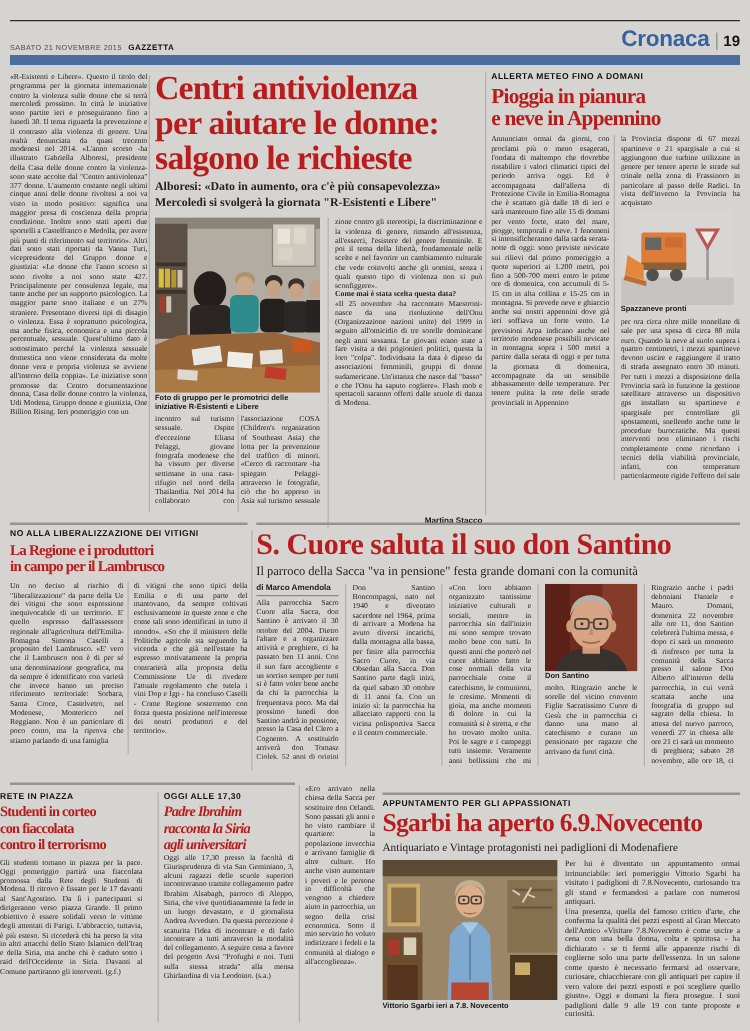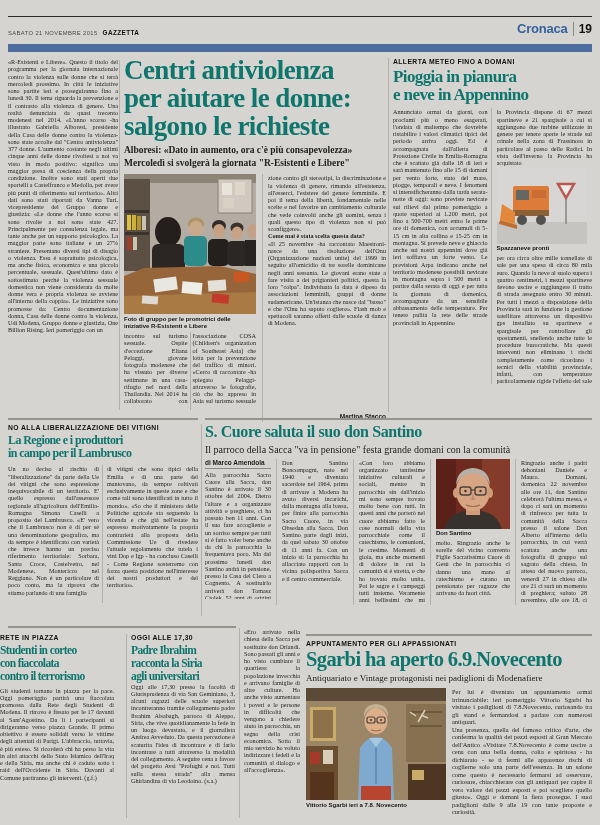--- a/index.html
+++ b/index.html
@@ -1,47 +1,47 @@
 <!DOCTYPE html>
 <html><head>
 <meta charset="utf-8">
 <style>
   html,body{margin:0;padding:0;background:#8f8e8c;}
   .page{position:relative;width:600px;height:825px;background:#d6d4d0;overflow:hidden;
         font-family:"Liberation Serif",serif;color:#1b1b1b;}
   .abs{position:absolute;}
   .bodytext{font-size:6.2px;line-height:1.17;text-align:justify;overflow:hidden;color:#1f1f1f;white-space:pre-line;}
   .kicker{font-family:"Liberation Sans",sans-serif;font-weight:bold;font-size:6.8px;letter-spacing:.4px;color:#111;}
-  .headline{font-weight:bold;line-height:1.04;letter-spacing:-.6px;white-space:pre-line;color:#0f766e;}
+  .headline{font-weight:bold;line-height:1.04;letter-spacing:-.6px;white-space:pre-line;color:#b91c1c;}
   .deck{font-family:Liberation Serif, serif;white-space:pre-line;color:#222;}
   .caption{font-family:"Liberation Sans",sans-serif;font-weight:bold;font-size:6px;line-height:1.15;color:#161616;}
   .rule-h{background:#97948f;height:2px;}
   .vrule{position:absolute;width:1px;background:#b3b1ad;}
   .byline{font-family:"Liberation Sans",sans-serif;font-weight:bold;font-size:6.5px;}
   figure{margin:0;}
   svg{display:block;}
   
   .hdr-topline{position:absolute;left:8px;top:16px;width:584px;height:1px;background:#2c2c2c;}
   .hdr-row{position:absolute;left:8px;top:21px;width:584px;display:flex;justify-content:space-between;align-items:flex-end;}
   .hdr-left{font-family:"Liberation Sans",sans-serif;font-size:5.8px;color:#4a4a48;letter-spacing:.4px;}
   .hdr-left b{color:#111;font-size:6.4px;margin-left:3px;}
   .hdr-right{display:flex;align-items:baseline;}
-  .section-label{font-family:"Liberation Sans",sans-serif;font-weight:bold;font-size:13px;color:#36639e;letter-spacing:-.2px;}
+  .section-label{font-family:"Liberation Sans",sans-serif;font-weight:bold;font-size:18px;color:#36639e;letter-spacing:-.2px;}
   .pageno{font-family:"Liberation Sans",sans-serif;font-weight:bold;font-size:12px;color:#141414;
           border-left:1px solid #8a8a88;margin-left:5px;padding-left:5px;}
   .bluebar{position:absolute;left:8px;top:44px;width:584px;height:8px;background:#4c6e9e;}
   
   .main-hl{font-size:27px;}
   .main-deck{font-size:9.5px;font-weight:bold;line-height:1.32;margin-top:4px;}
   .two-col{column-count:2;column-gap:5px;column-rule:1px solid #b3b1ad;}
   .flexrow{display:flex;}
   .weather-hl{font-size:17px;}
   .mid-hl{font-size:12px;line-height:1.1;}
   .small-hl{font-size:11.5px;line-height:1.12;}
-  .santino-hl{font-size:16px;letter-spacing:-.4px;}
+  .santino-hl{font-size:24px;letter-spacing:-.4px;}
   .santino-deck{font-size:10px;margin-top:3px;}
   .sgarbi-hl{font-size:20.5px;}
   .sgarbi-deck{font-size:9px;margin-top:3px;}
   .scol{overflow:hidden;}
   .scol + .scol{border-left:1px solid #b3b1ad;padding-left:5px;margin-left:5px;}
 </style>
 </head>
 <body>
 
 <div class="page">
@@ -211,21 +211,21 @@
     <div class="kicker">RETE IN PIAZZA</div>
     <h3 class="headline small-hl" style="margin:3px 0 4px 0;">Studenti in corteo
 con fiaccolata
 contro il terrorismo</h3>
     <div class="bodytext" style="height:128px;">Gli studenti tornano in piazza per la pace. Oggi pomeriggio partirà una fiaccolata promossa dalla Rete degli Studenti di Modena. Il ritrovo è fissato per le 17 davanti al Sant'Agostino. Da lì i partecipanti si dirigeranno verso piazza Grande. Il primo obiettivo è essere solidali verso le vittime degli attentati di Parigi. L'abbraccio, tuttavia, è più esteso. Si ricorderà chi ha perso la vita in altri attacchi dello Stato Islamico dell'Iraq e della Siria, ma anche chi è caduto sotto i raid dell'Occidente in Siria. Davanti al Comune partiranno gli interventi. (g.f.)</div>
   </div>
 
   <div class="vrule" style="left:126px;top:634px;height:184px;"></div>
   <div class="abs" style="left:131px;top:634px;width:104px;height:184px;">
     <div class="kicker">OGGI ALLE 17,30</div>
-    <h3 class="headline small-hl" style="margin:3px 0 0 0;">Padre Ibrahim
+    <h3 class="headline small-hl" style="margin:3px 0 0 0;font-style:italic;">Padre Ibrahim
 racconta la Siria
 agli universitari</h3>
     <div class="bodytext" style="height:128px;">Oggi alle 17,30 presso la facoltà di Giurisprudenza di via San Geminiano, 3, alcuni ragazzi delle scuole superiori incontreranno tramite collegamento padre Ibrahim Alsabagh, parroco di Aleppo, Siria, che vive quotidianamente la fede in un luogo devastato, e il giornalista Andrea Avveduto. Da questa percezione è scaturita l'idea di incontrare e di farlo incontrare a tutti attraverso la modalità del collegamento. A seguire cena a favore del progetto Avsi "Profughi e noi. Tutti sulla stessa strada" alla mensa Ghirlandina di via Leodoino. (s.a.)</div>
   </div>
 
   <div class="vrule" style="left:239px;top:628px;height:190px;"></div>
   <div class="abs bodytext" style="left:244px;top:628px;width:56px;height:190px;">«Ero arrivato nella chiesa della Sacca per sostituire don Orlandi. Sono passati gli anni e ho visto cambiare il quartiere: la popolazione invecchia e arrivano famiglie di altre culture. Ho anche visto aumentare i poveri e le persone in difficoltà che vengono a chiedere aiuto in parrocchia, un segno della crisi economica. Sotto il mio servizio ho voluto indirizzare i fedeli e la comunità al dialogo e all'accoglienza».</div>
 
   <div class="abs rule-h" style="left:306px;top:634px;width:286px;"></div>
   <div class="abs" style="left:306px;top:640px;width:286px;height:180px;">

